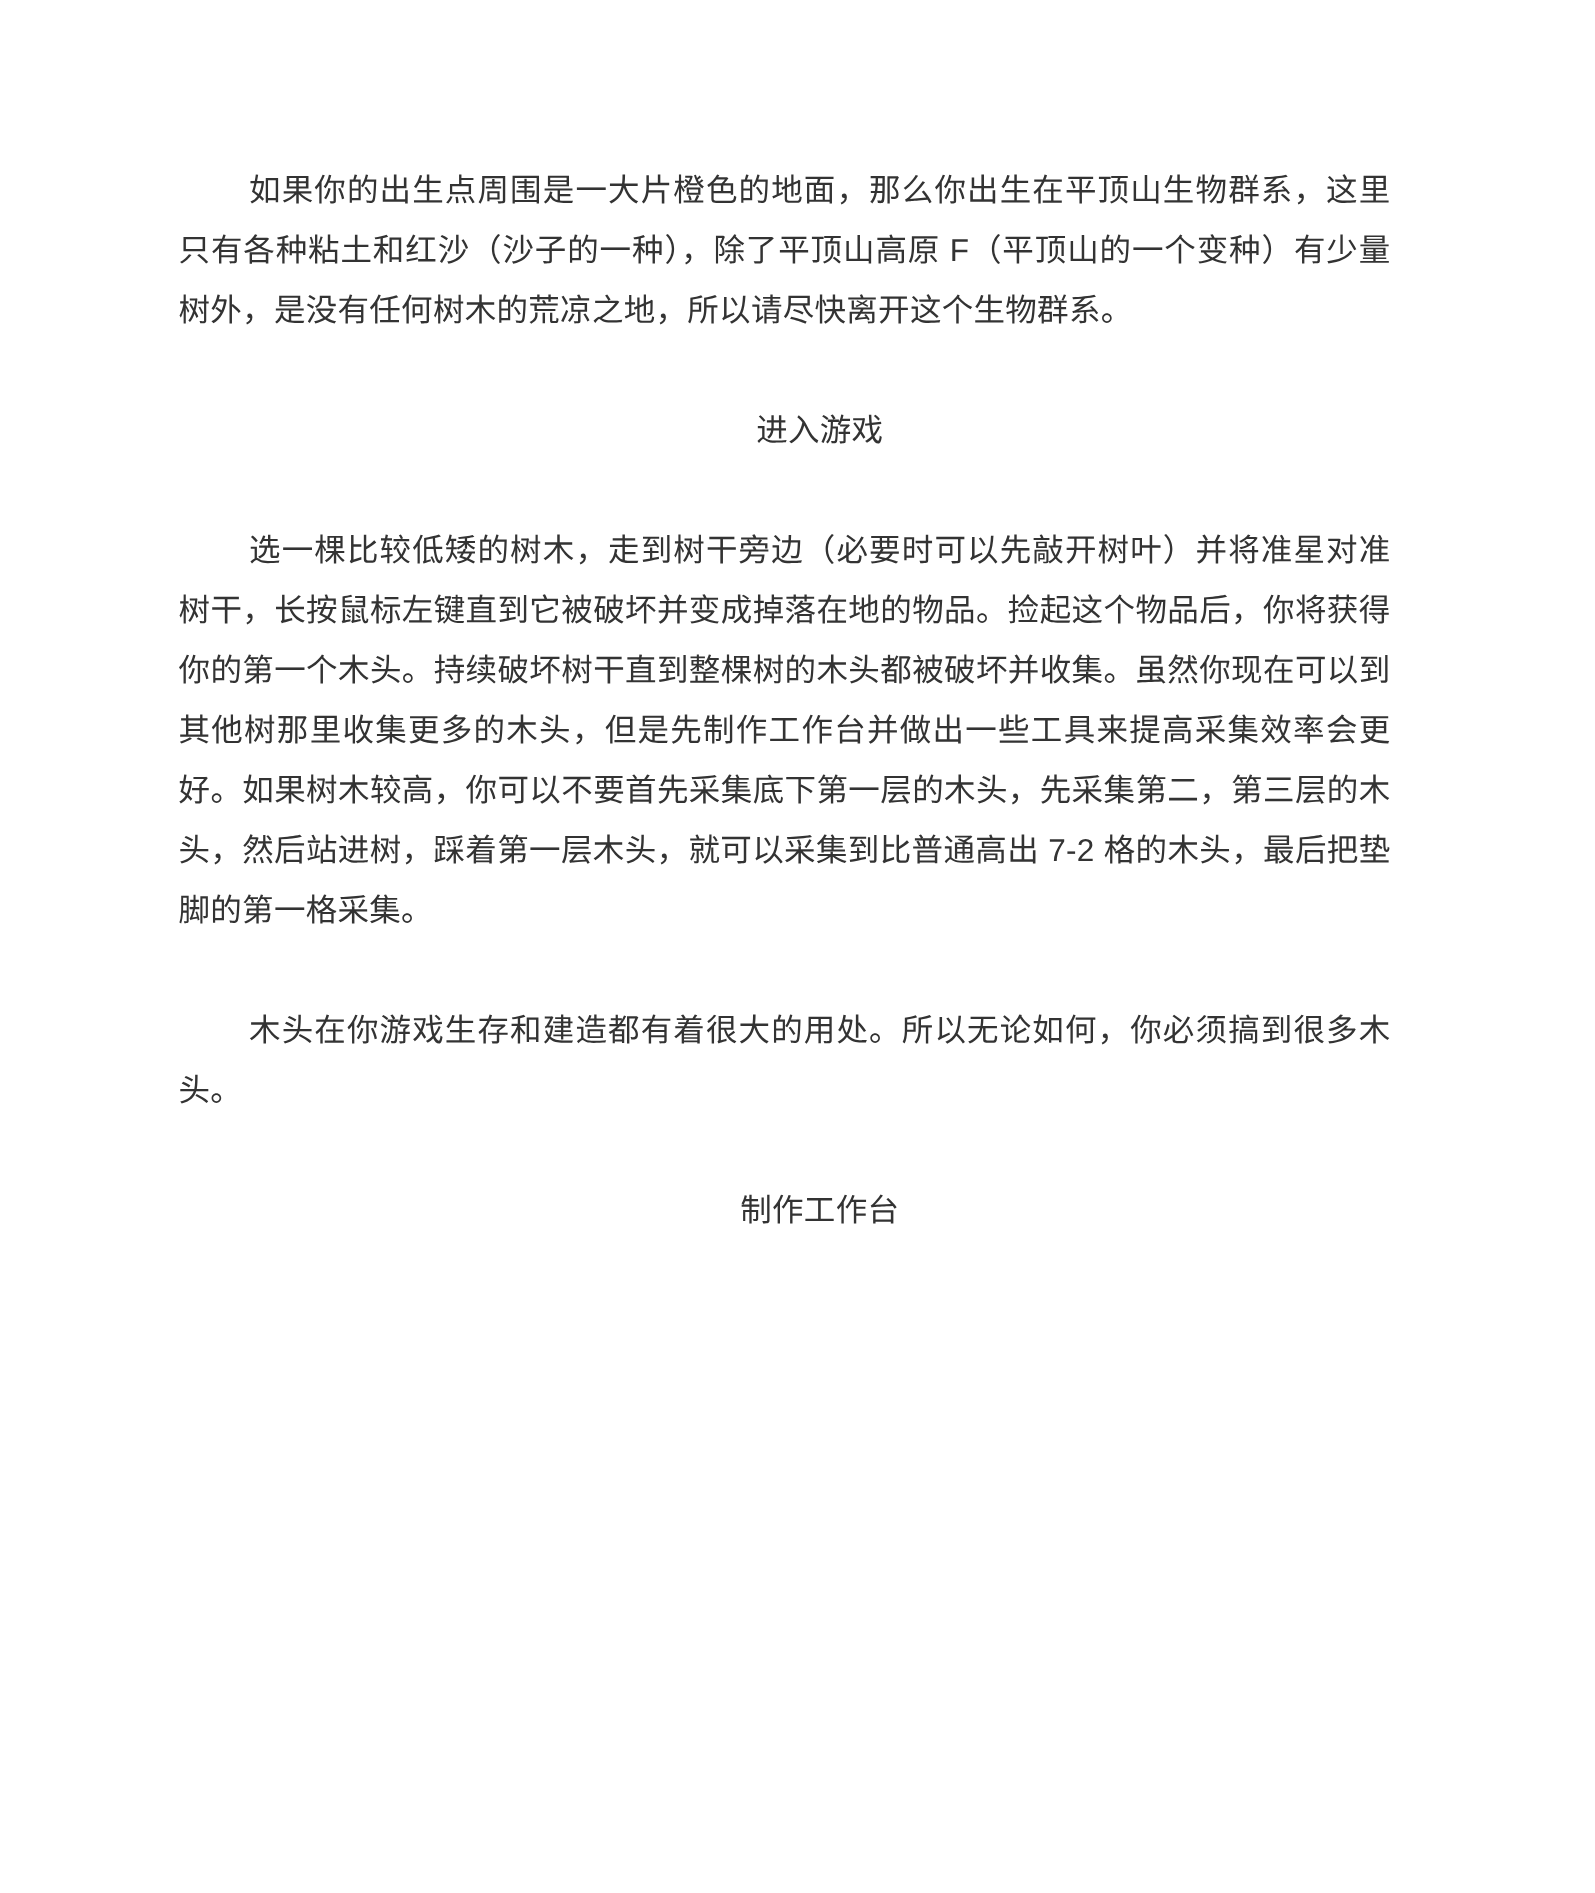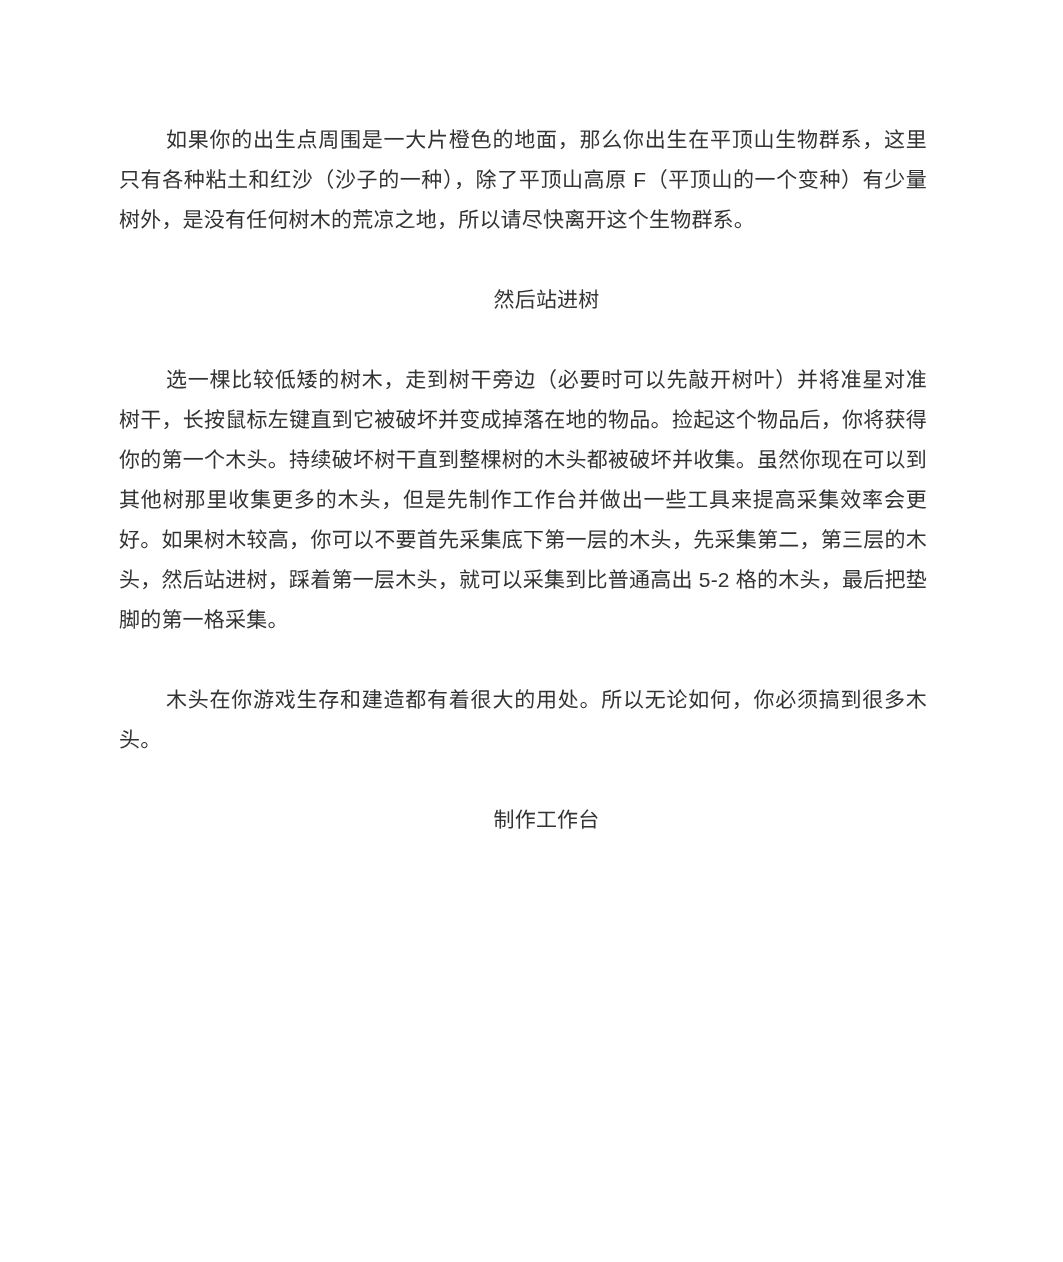--- a/index.html
+++ b/index.html
@@ -17,21 +17,21 @@
     box-sizing: border-box;
     width: 1063px;
     height: 1262px;
     padding: 108px 136px 40px 119px;
     background: #ffffff;
     color: #333333;
   }
   .para {
     font-size: 21px;
     line-height: 40px;
-    margin: 12px 0 40px 0;
+    margin: 0 0 40px 0;
     text-align: justify;
     text-indent: 47px;
     color: #333333;
     letter-spacing: 0.2px;
   }
   .para:last-child {
     margin-bottom: 0;
   }
   .heading {
     font-size: 21px;
@@ -44,22 +44,22 @@
     letter-spacing: 0.2px;
   }
 </style>
 </head>
 <body>
 
 <div class="page">
   <p class="para">如果你的出生点周围是一大片橙色的地面，那么你出生在平顶山生物群系，这里只有各种粘土和红沙（沙子的一种），除了平顶山高原 F（平顶山的一个变种）有少量树外，是没有任何树木的荒凉之地，所以请尽快离开这个生物群系。</p>
 
 
-  <h2 class="heading">然后站进树</h2>
+  <h2 class="heading">进入游戏</h2>
 
 
-  <p class="para">选一棵比较低矮的树木，走到树干旁边（必要时可以先敲开树叶）并将准星对准树干，长按鼠标左键直到它被破坏并变成掉落在地的物品。捡起这个物品后，你将获得你的第一个木头。持续破坏树干直到整棵树的木头都被破坏并收集。虽然你现在可以到其他树那里收集更多的木头，但是先制作工作台并做出一些工具来提高采集效率会更好。如果树木较高，你可以不要首先采集底下第一层的木头，先采集第二，第三层的木头，然后站进树，踩着第一层木头，就可以采集到比普通高出 5-2 格的木头，最后把垫脚的第一格采集。</p>
+  <p class="para">选一棵比较低矮的树木，走到树干旁边（必要时可以先敲开树叶）并将准星对准树干，长按鼠标左键直到它被破坏并变成掉落在地的物品。捡起这个物品后，你将获得你的第一个木头。持续破坏树干直到整棵树的木头都被破坏并收集。虽然你现在可以到其他树那里收集更多的木头，但是先制作工作台并做出一些工具来提高采集效率会更好。如果树木较高，你可以不要首先采集底下第一层的木头，先采集第二，第三层的木头，然后站进树，踩着第一层木头，就可以采集到比普通高出 7-2 格的木头，最后把垫脚的第一格采集。</p>
 
   <p class="para">木头在你游戏生存和建造都有着很大的用处。所以无论如何，你必须搞到很多木头。</p>
 
   <h2 class="heading">制作工作台</h2>
 
 </div>
 
 </body></html>

